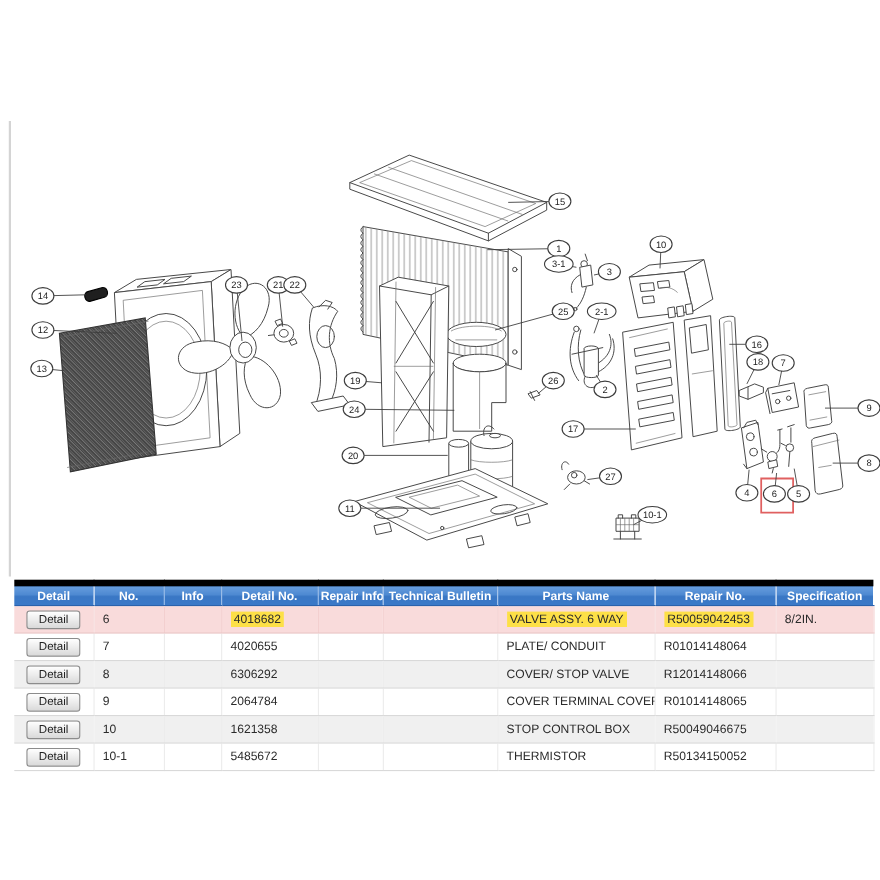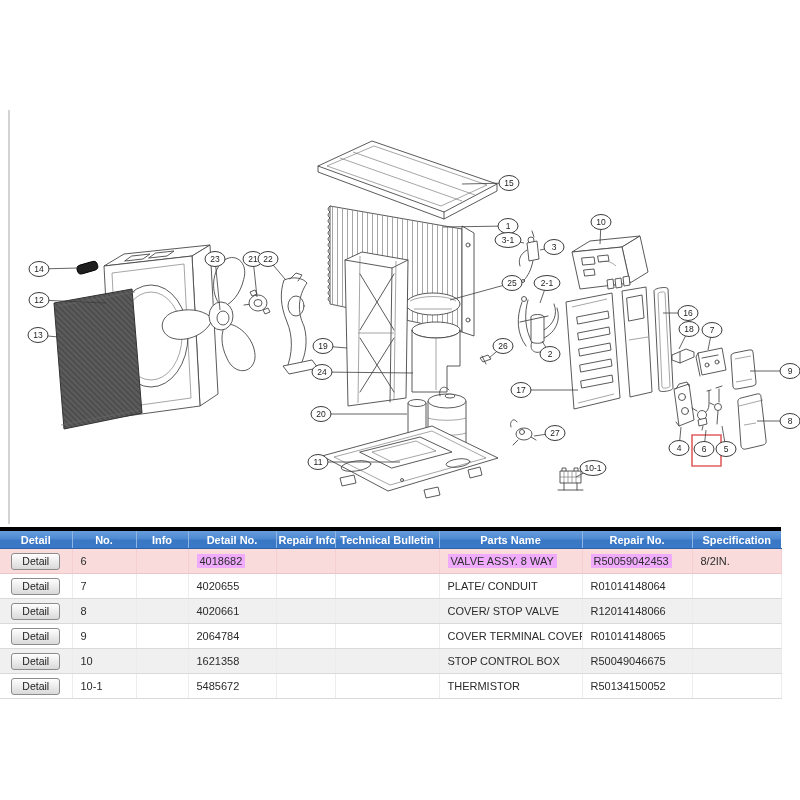--- a/index.html
+++ b/index.html
@@ -10,41 +10,41 @@
        vector-effect:non-scaling-stroke;}
   .p{fill:#ffffff;stroke:#474747;stroke-width:0.9;stroke-linejoin:round;}
   .l{fill:none;stroke:#474747;stroke-width:0.9;stroke-linejoin:round;stroke-linecap:round;}
   .lt{fill:none;stroke:#6a6a6a;stroke-width:0.6;}
   .dark{fill:#1f1f1f;stroke:#000;}
   .leader{stroke:#3c3c3c;stroke-width:0.8;fill:none;}
   .bubble{fill:#ffffff;stroke:#3c3c3c;stroke-width:1;}
   .bubble-label{font:8.5px "Liberation Sans",sans-serif;fill:#1c1c1c;text-anchor:middle;}
   .hl-box{fill:none;stroke-width:1.6;}
 
-  table.parts{position:absolute;top:527px;left:0;width:781px;
+  table.parts{position:absolute;top:527px;left:13px;width:781px;
       border-collapse:collapse;table-layout:fixed;font-size:11px;color:#2b2b2b;
-      border-top:4px solid #000000;}
+      border-top:6px solid #000000;}
   table.parts th{
       background:linear-gradient(180deg,#679ddd 0%,#4c88d1 48%,#3a77c4 52%,#3a79c8 100%);
       color:#fff;font-weight:bold;font-size:11px;height:17px;padding:0 2px;
       border-left:1px solid #8fb5e5;border-bottom:1px solid #2a62ac;text-align:center;
       overflow:hidden;white-space:nowrap;}
   table.parts th:first-child{border-left:none;}
   table.parts td{height:24px;padding:0 0 0 8px;border-bottom:1px solid #d9d9d9;
       border-right:1px solid #ececec;overflow:hidden;white-space:nowrap;background:transparent;}
   table.parts td.c-detail{text-align:center;padding:0;}
   tbody tr:nth-child(even){background:#ffffff;}
   tbody tr:nth-child(odd){background:#f0f0f0;}
   tbody tr.selected{background:#f9dbdb;}
   tbody tr.selected td{border-bottom:1px solid #eac6c6;border-right:1px solid #f3cfcf;}
   .detail-btn{font:10.5px "Liberation Sans",sans-serif;color:#222;
       padding:1px 10px 2px 10px;border:1px solid #8c8c8c;border-radius:3px;
       background:linear-gradient(180deg,#fefefe 0%,#ececec 50%,#d9d9d9 100%);
       box-shadow:0 1px 0 rgba(255,255,255,.6) inset;cursor:pointer;}
-  .hl{background:#f0abfc;padding:1px 3px;}
+  .hl{background:#fde047;padding:1px 3px;}
 </style>
 </head>
 <body>
 
 <svg class="diagram" viewBox="0 0 800 525">
   <defs>
     <pattern id="meshp" width="4" height="4" patternUnits="userSpaceOnUse" patternTransform="rotate(45)">
       <rect width="4" height="4" fill="#454545"></rect>
       <path d="M0,0H4 M0,2H4" stroke="#7a7a7a" stroke-width="0.8"></path>
     </pattern>
@@ -378,40 +378,40 @@
     </tr>
   </thead>
   <tbody id="tbody">
       <tr class="selected">
         <td class="c-detail"><button class="detail-btn">Detail</button></td>
         <td><span>6</span></td>
         <td></td>
         <td><span class="hl">4018682</span></td>
         <td></td>
         <td></td>
-        <td><span class="hl">VALVE ASSY. 8 WAY</span></td>
+        <td><span class="hl">VALVE ASSY. 6 WAY</span></td>
         <td><span class="hl">R50059042453</span></td>
         <td><span>8/2IN.</span></td>
       </tr>
       <tr>
         <td class="c-detail"><button class="detail-btn">Detail</button></td>
         <td><span>7</span></td>
         <td></td>
         <td><span>4020655</span></td>
         <td></td>
         <td></td>
         <td><span>PLATE/ CONDUIT</span></td>
         <td><span>R01014148064</span></td>
         <td></td>
       </tr>
       <tr>
         <td class="c-detail"><button class="detail-btn">Detail</button></td>
         <td><span>8</span></td>
         <td></td>
-        <td><span>4020661</span></td>
+        <td><span>6306292</span></td>
         <td></td>
         <td></td>
         <td><span>COVER/ STOP VALVE</span></td>
         <td><span>R12014148066</span></td>
         <td></td>
       </tr>
       <tr>
         <td class="c-detail"><button class="detail-btn">Detail</button></td>
         <td><span>9</span></td>
         <td></td>

